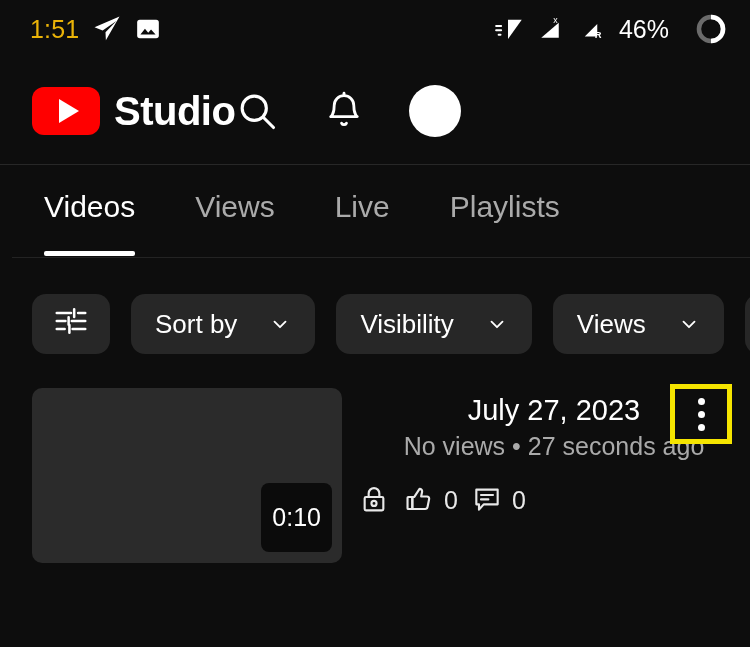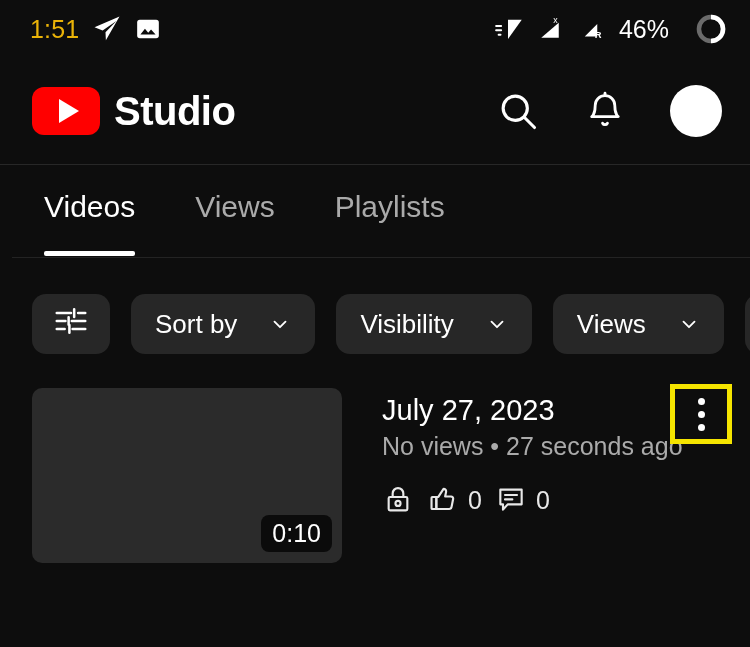--- a/index.html
+++ b/index.html
@@ -20,21 +20,21 @@
   }
   .sb-left { display:flex; align-items:center; gap:13px; }
   .sb-right { display:flex; align-items:center; gap:9px; }
   #status-time { color:#eab308; font-size:25px; font-weight:400; letter-spacing:.2px; }
   .sb-ico { display:flex; align-items:center; justify-content:center; }
   #battery-pct { color:#fff; font-size:25px; font-weight:400; margin-left:3px; margin-right:16px; }
 
   
   #app-header {
     position:absolute; top:58px; left:0; width:750px; height:107px;
-    display:flex; align-items:center; justify-content:space-between;
+    display:flex; align-items:center; 
     padding:0 28px 0 32px; border-bottom:1px solid #272727;
   }
   .brand { display:flex; align-items:center; gap:14px; }
   #yt-logo {
     width:68px; height:48px; background:#FF0000; border-radius:12px;
     display:flex; align-items:center; justify-content:center;
   }
   #yt-logo .tri {
     width:0; height:0; border-left:20px solid #fff;
     border-top:12px solid transparent; border-bottom:12px solid transparent;
@@ -83,23 +83,23 @@
     position:absolute; top:388px; left:0; width:750px; height:180px;
     display:flex; padding-left:32px;
   }
   #thumbnail {
     position:relative; width:310px; height:175px;
     background:#2b2b2b; border-radius:10px; flex:0 0 auto;
   }
   #duration-badge {
     position:absolute; right:10px; bottom:11px;
     background:#0b0b0b; color:#ffffff; font-size:25px;
-    padding:4px 11px; border-radius:8px; line-height:1.15;
-  }
-  #video-info { flex:1; padding-left:40px; padding-top:5px; position:relative; }
+    padding:20px 11px; border-radius:8px; line-height:1.15;
+  }
+  #video-info { flex:1; padding-left:16px; padding-top:5px; position:relative;text-align:center; }
   #video-title { color:#ffffff; font-size:29px; line-height:1.2; }
   #video-meta { color:#aaaaaa; font-size:25px; margin-top:4px; }
   #video-stats { display:flex; align-items:center; gap:13px; margin-top:22px; }
   .stat { display:flex; align-items:center; gap:9px; }
   .stat-count { color:#e8e8e8; font-size:25px; }
 
   
   #more-menu-highlight {
     position:absolute; top:384px; left:670px;
     width:62px; height:60px; border:5px solid #F5E400;
@@ -185,20 +185,23 @@
       <div id="avatar"></div>
     </div>
   </div>
 
   <div id="tab-bar">
     <div class="tab active">
         <span>Videos</span>
       </div>
     <div class="tab">
         <span>Views</span>
+      </div>
+    <div class="tab">
+        <span>Live</span>
       </div>
     <div class="tab">
         <span>Playlists</span>
       </div>
   </div>
 
   <div id="filter-row">
     <div class="chip icon-only">
       <span>
         <svg width="38" height="38" viewBox="0 0 24 24" stroke="#fff" stroke-width="1.6" stroke-linecap="round" fill="none">

